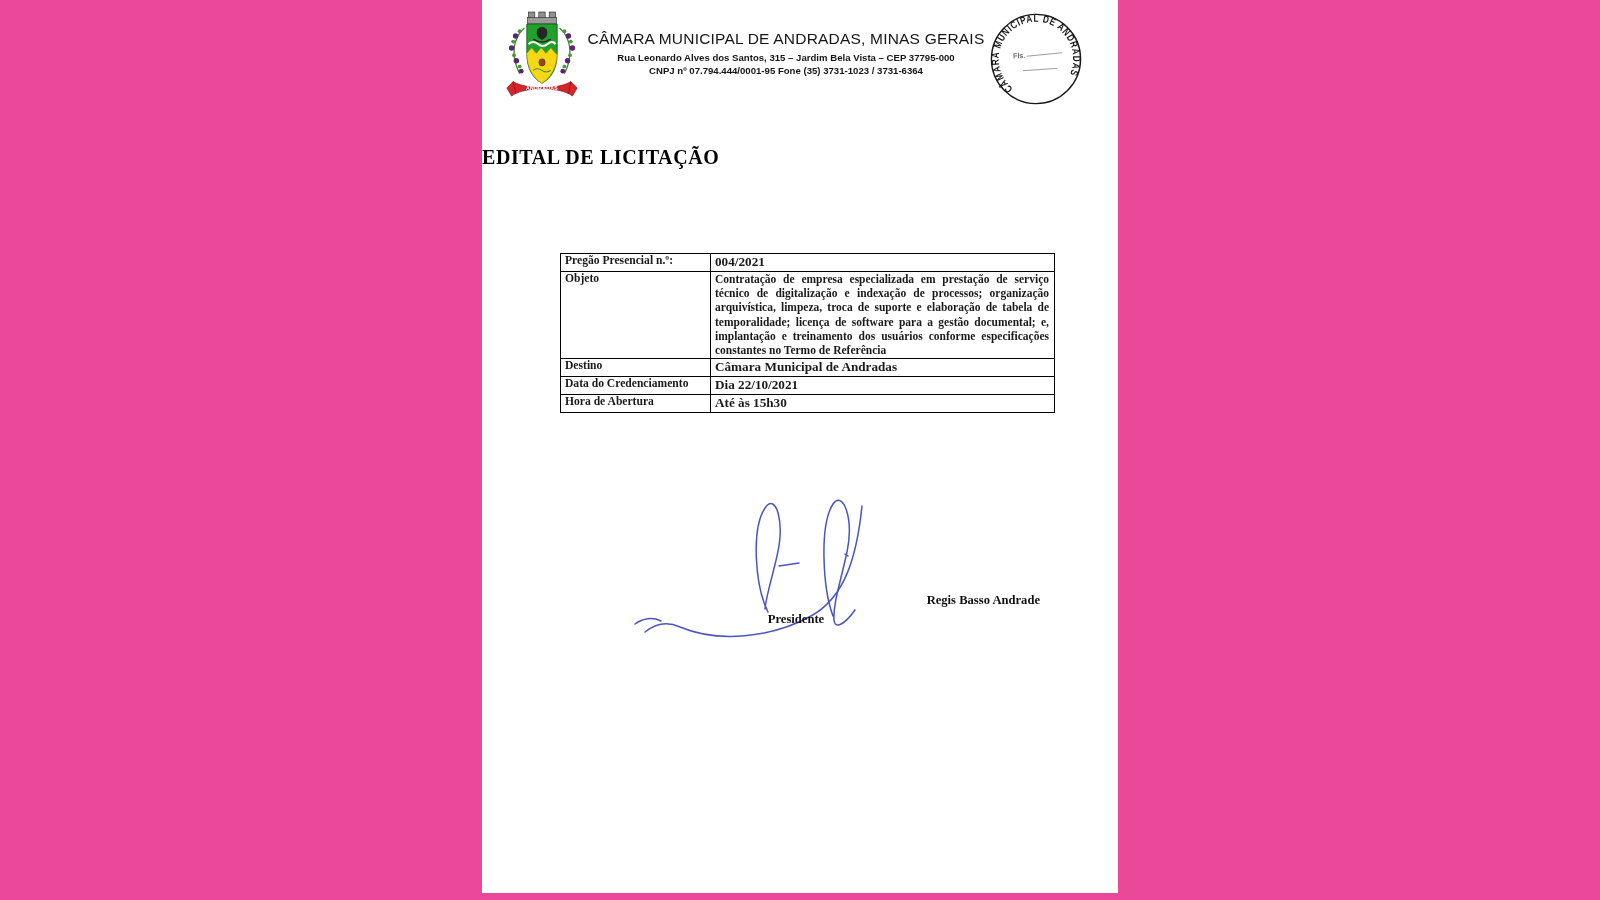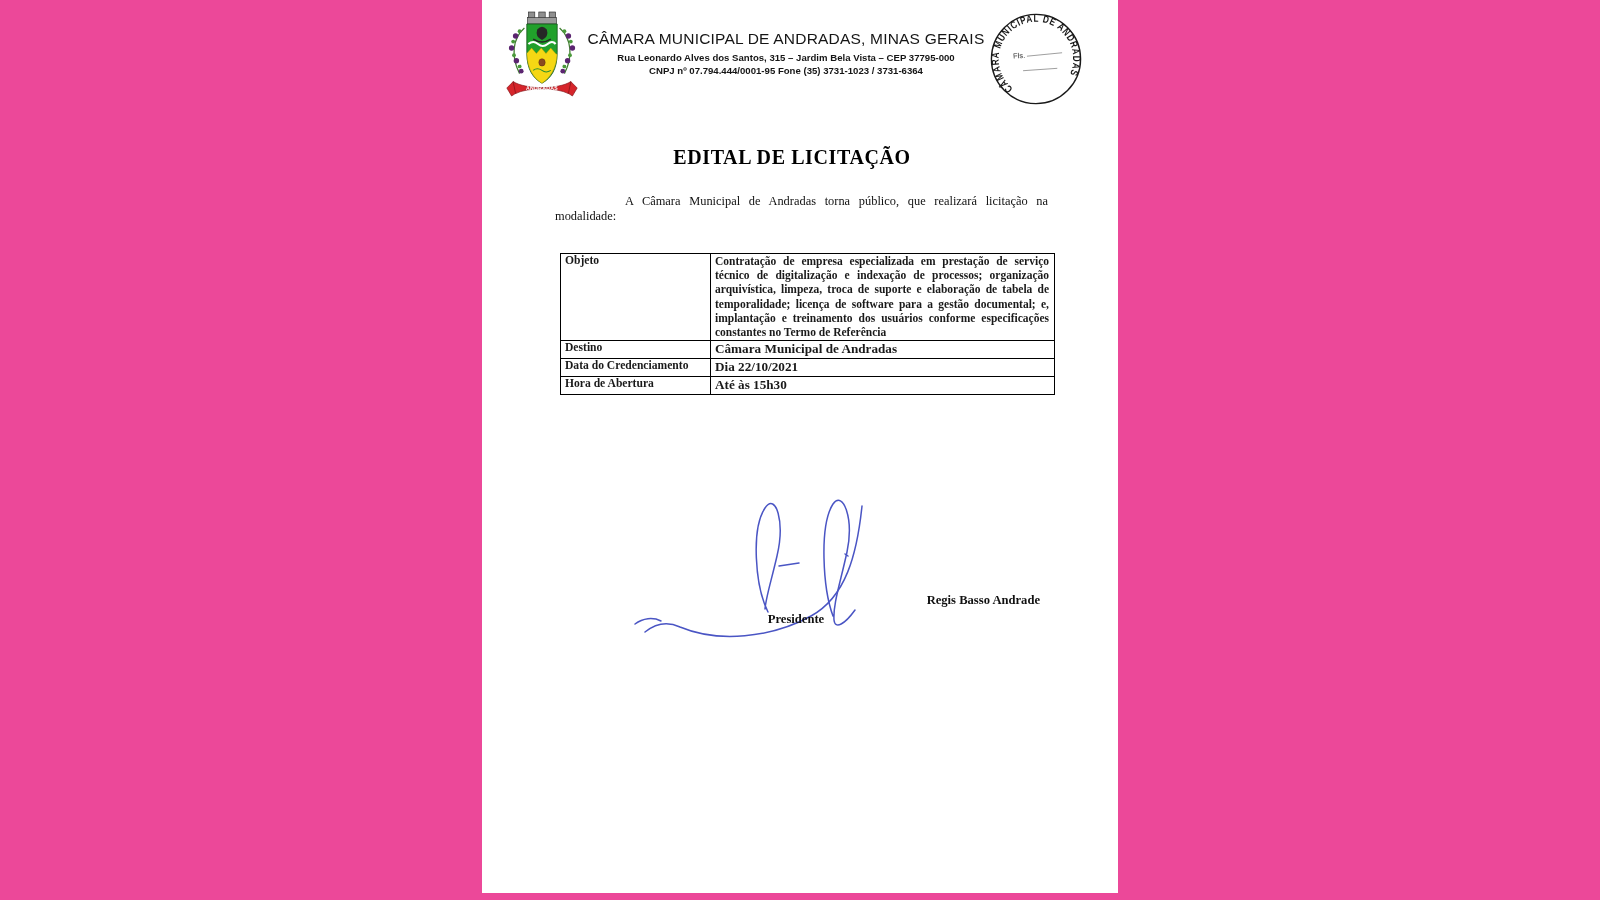--- a/index.html
+++ b/index.html
@@ -12,21 +12,21 @@
   
   .crest { position:absolute; left:20px; top:6px; width:80px; height:100px; }
   .header-text { position:absolute; left:98px; top:30px; width:412px;
                  text-align:center; font-family:"Liberation Sans", sans-serif; }
   .org-name { font-size:15.5px; letter-spacing:.2px; color:#151515; white-space:nowrap; }
   .addr-line { font-size:9.6px; font-weight:700; margin-top:4px; color:#151515; }
   .cnpj-line { font-size:9.6px; font-weight:700; margin-top:2px; color:#151515;text-align:center; }
   .stamp { position:absolute; left:505px; top:10px; width:98px; height:98px; }
 
   
-  .doc-title { position:absolute; left:0; top:146px; width:620px; text-align:center;
+  .doc-title { position:absolute; left:0; top:146px; width:620px; 
                font-weight:700; font-size:20px; letter-spacing:.6px; color:#000; }
   .para { position:absolute; left:73px; width:493px; font-size:12.4px;
           line-height:14.6px; text-align:justify; text-indent:70px; color:#111; }
   .para-intro { top:194px; }
   .para-info  { top:436px; }
   .email { color:#2230c5; text-decoration:underline; }
 
   
   .info-table { position:absolute; left:78px; top:253px; width:495px;
                 border-collapse:collapse; table-layout:fixed; }
@@ -130,24 +130,27 @@
       </g>
       <g transform="rotate(-4 50 50)">
         <text x="27" y="48" font-size="7.5" fill="#2b2b2b" font-family="Liberation Sans, sans-serif">Fls.</text>
         <line x1="41" y1="46.5" x2="77" y2="45.5" stroke="#777" stroke-width="0.7"></line>
         <line x1="36" y1="61" x2="71" y2="61" stroke="#777" stroke-width="0.7"></line>
       </g>
     </svg>
 
     <div class="doc-title">EDITAL DE LICITAÇÃO</div>
 
-    <p class="para para-intro"><span>A Câmara Municipal de Andradas torna público, que realizará licitação na modalidade:</span></p>
 
     <table class="info-table">
       <tbody>
+          <tr class="r-single">
+        <td class="c1">Pregão Presencial n.º:</td>
+        <td class="val-lg">004/2021</td>
+      </tr>
       <tr class="r-objeto">
         <td class="c1">Objeto</td>
         <td class="val-sm">Contratação de empresa especializada em prestação de serviço técnico de digitalização e indexação de processos; organização arquivística, limpeza, troca de suporte e elaboração de tabela de temporalidade; licença de software para a gestão documental; e, implantação e treinamento dos usuários conforme especificações constantes no Termo de Referência</td>
       </tr>
       <tr class="r-single">
         <td class="c1">Destino</td>
         <td class="val-lg">Câmara Municipal de Andradas</td>
       </tr>
       <tr class="r-single">
         <td class="c1">Data do Credenciamento</td>

